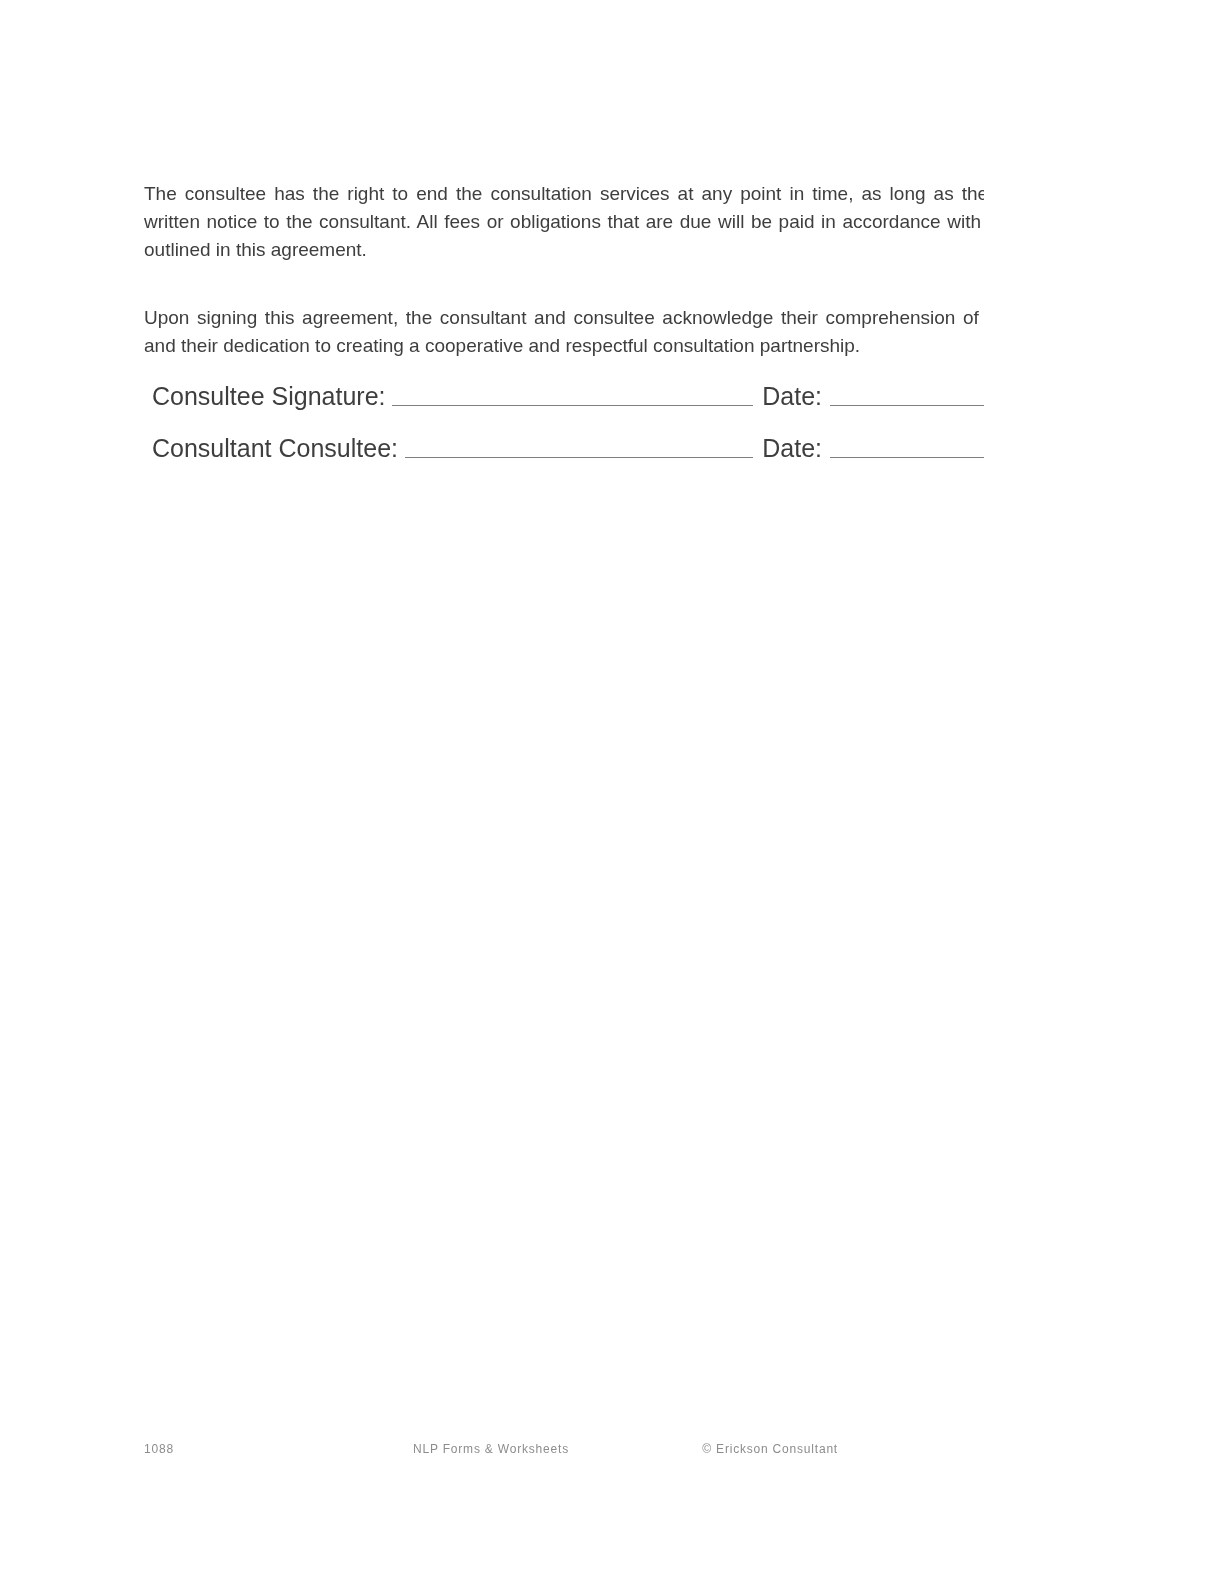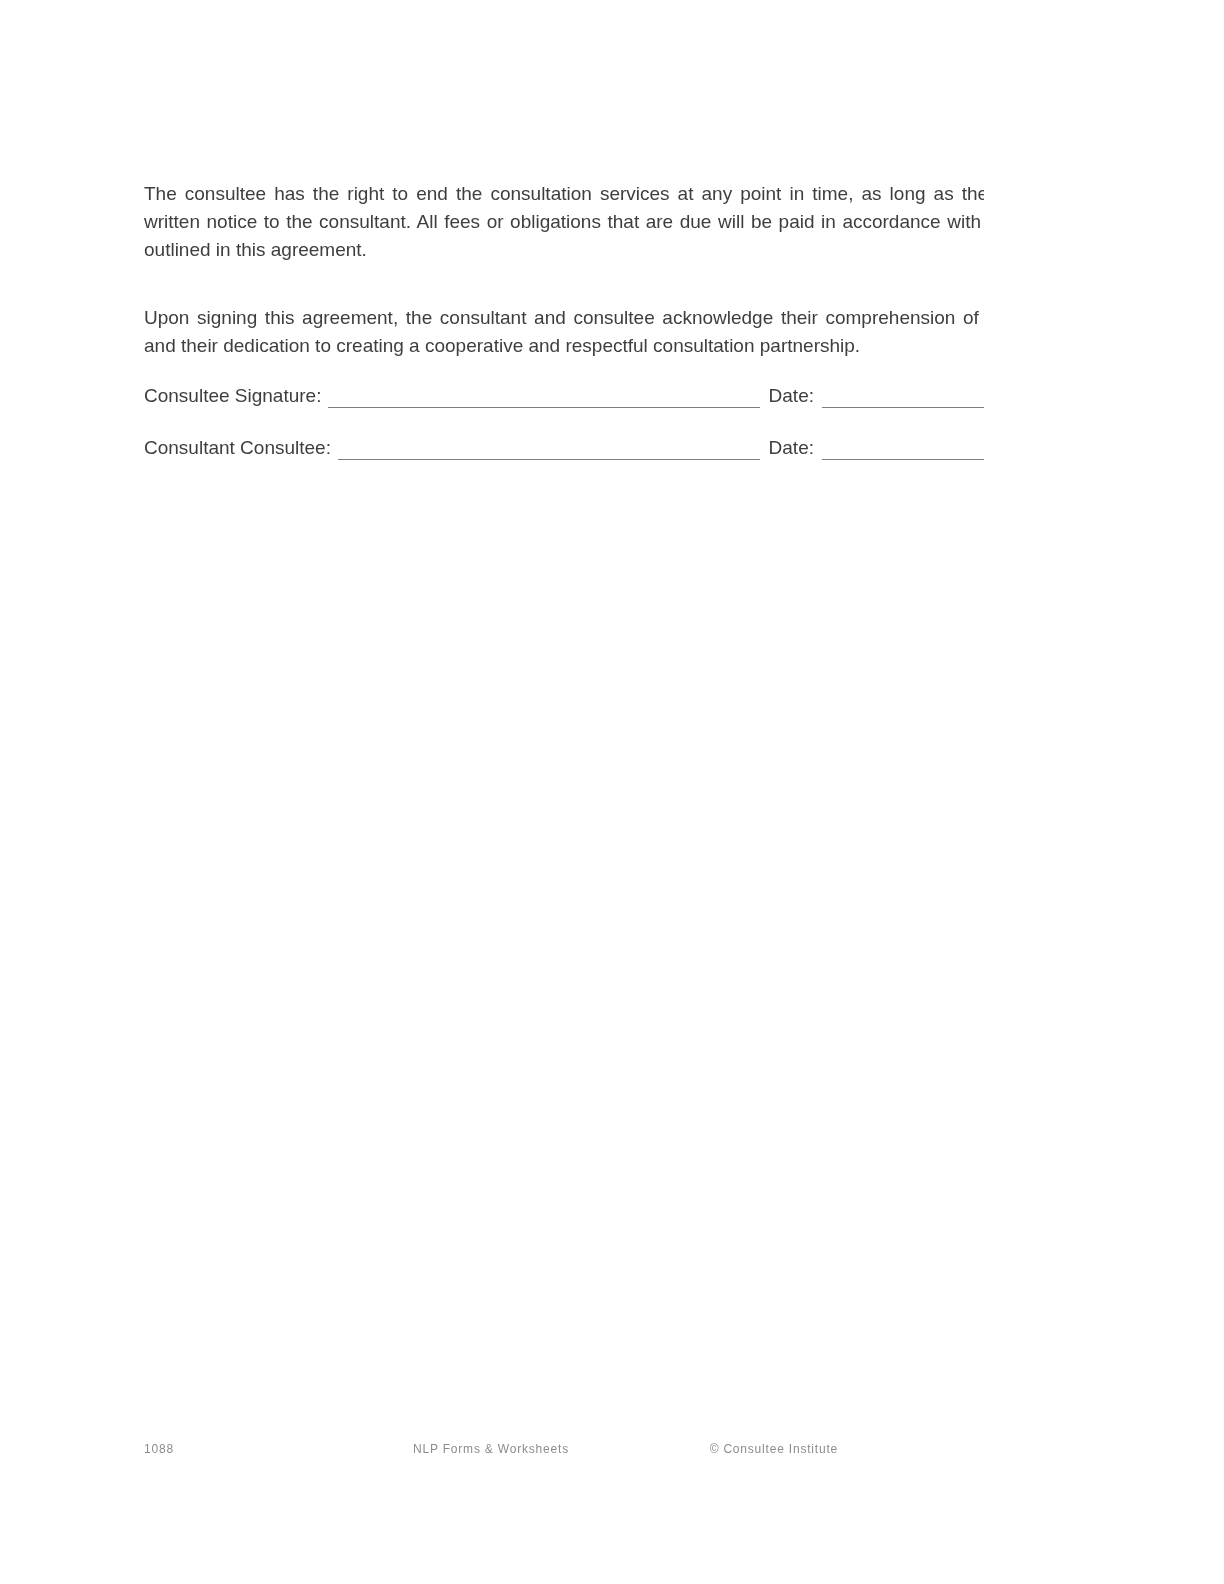--- a/index.html
+++ b/index.html
@@ -28,25 +28,26 @@
     line-height: 28px;
     text-align: justify;
     color: #3e3e3e;
     margin: 0;
   }
   .para + .para {
     margin-top: 40px;
   }
   .sig-row {
     display: flex;
-    align-items: center;
+    align-items: flex-start;
     width: 878px;
-    font-size: 19px;
+    font-size: 25px;
     line-height: 28px;
     white-space: nowrap;
+    margin-left: 8px;
   }
   .sig-row-1 { margin-top: 22px; }
   .sig-row-2 { margin-top: 24px; }
   .sig-label, .date-label {
     flex: 0 0 auto;
     color: #3e3e3e;
   }
   .sig-line {
     flex: 1 1 auto;
     height: 23px;
@@ -100,15 +101,15 @@
       <span class="sig-line"></span>
       <span class="date-label">Date:</span>
       <span class="date-line"></span>
     </div>
 
   </div>
 
   <div class="footer">
     <span class="left">1088</span>
     <span class="center">NLP Forms &amp; Worksheets</span>
-    <span class="right">© Consultee Institute</span>
+    <span class="right">© Erickson Consultant</span>
   </div>
 </div>
 
 </body></html>

